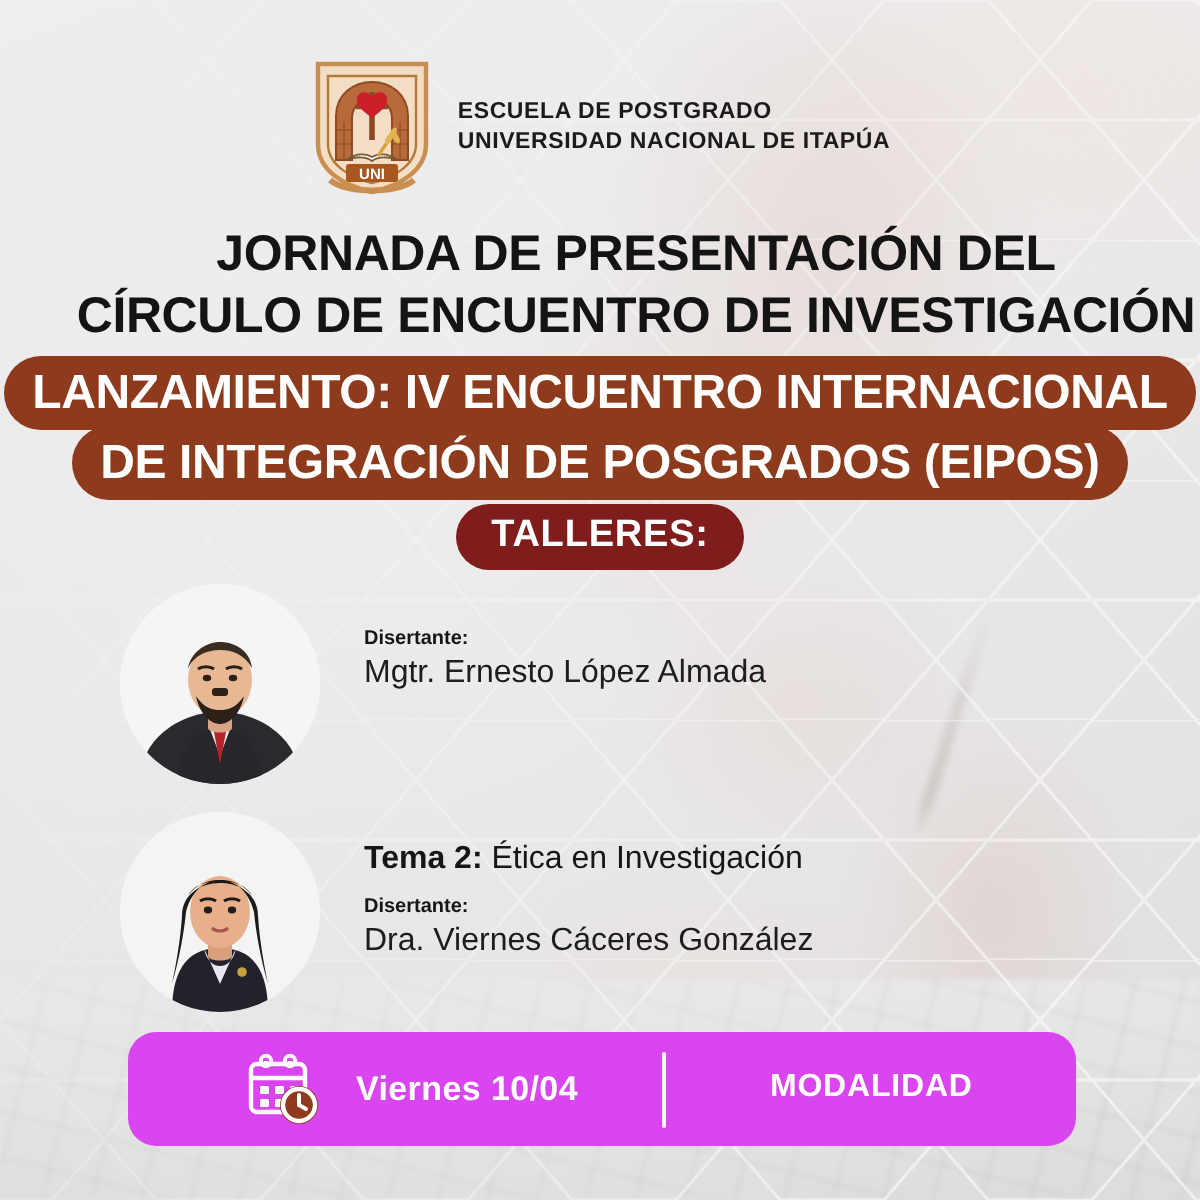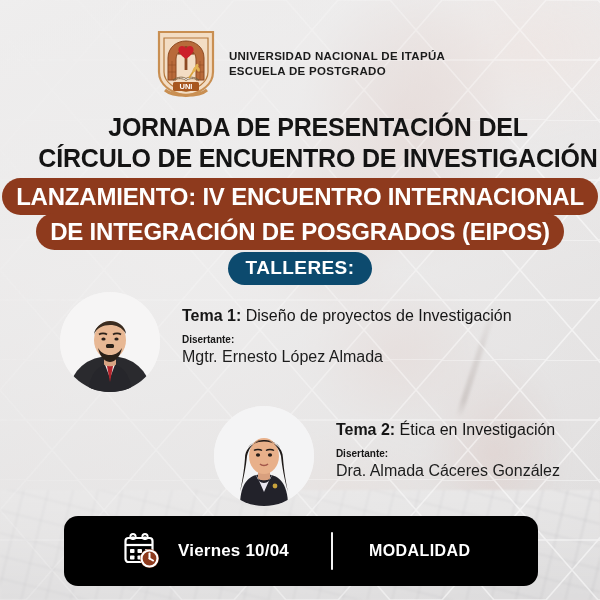--- a/index.html
+++ b/index.html
@@ -130,39 +130,39 @@
   }
 
   
   .talleres {
     position: absolute;
     top: 252px; left: 0; right: 0;
     text-align: center;
   }
   .talleres span {
     display: inline-block;
-    background: #0c4a6e;
+    background: #7f1d1d;
     color: #ffffff;
     font-size: 19px;
     font-weight: bold;
     letter-spacing: 0.4px;
     padding: 5px 18px 6px;
     border-radius: 18px;
   }
 
   
   .workshop {
     position: absolute;
     left: 60px; right: 40px;
     display: flex;
     align-items: flex-start;
     gap: 22px;
   }
   .workshop.w1 { top: 292px; }
-  .workshop.w2 { top: 406px; justify-content: flex-end; }
+  .workshop.w2 { top: 406px; }
 
   .avatar {
     width: 100px; height: 100px;
     flex: none;
     border-radius: 50%;
     overflow: hidden;
     background: #f4f3f3;
     position: relative;
   }
   .avatar svg { display: block; width: 100%; height: 100%; }
@@ -184,39 +184,39 @@
   .disertante-name {
     margin-top: 3px;
     font-size: 16px;
     color: #1d1d1d;
   }
 
   
   .bottom-bar {
     position: absolute;
     left: 64px; top: 516px;
-    width: 474px; height: 70px;
-    background: #000000;
+    width: 474px; height: 57px;
+    background: #d946ef;
     border-radius: 14px;
     display: flex;
     align-items: center;
     color: #ffffff;
   }
   .cal-icon { margin-left: 58px; width: 40px; height: 40px; flex: none; }
   .date-block { margin-left: 16px; line-height: 1.25; }
   .date-main { font-size: 17px; font-weight: bold; letter-spacing: 0.2px; }
   .date-time { font-size: 14.5px; font-weight: normal; }
   .divider {
     width: 2px; height: 38px;
     background: #ffffff;
     margin-left: 42px;
     border-radius: 1px;
     opacity: 0.95;
   }
-  .mod-block { margin-left: 36px; line-height: 1.3; }
+  .mod-block { margin-left: 52px; line-height: 1.3; }
   .mod-line { font-size: 16px; font-weight: bold; letter-spacing: 0.4px; }
 </style>
 </head>
 <body>
 
 <div class="flyer">
 
   <div class="bg-base"></div>
   <div class="bg-hand"></div>
   <div class="bg-hand2"></div>
@@ -274,22 +274,22 @@
         <ellipse cx="39.5" cy="41.5" rx="1.5" ry="3" transform="rotate(30 39.5 41.5)"></ellipse>
         <ellipse cx="43" cy="41" rx="1.5" ry="3" transform="rotate(-30 43 41)"></ellipse>
       </g>
 
       <rect x="18" y="54" width="26" height="9" rx="1.5" fill="#a8571f"></rect>
       <text x="31" y="61.3" font-family="Liberation Sans, sans-serif" font-size="7.5" font-weight="bold" fill="#ffffff" text-anchor="middle">UNI</text>
       <path d="M10 62 C18 69 44 69 52 62" fill="none" stroke="#c98f52" stroke-width="3"></path>
     </svg>
 
     <div class="org-lines">
+      <div class="org-line">ESCUELA DE POSTGRADO</div>
       <div class="org-line">UNIVERSIDAD NACIONAL DE ITAPÚA</div>
-      <div class="org-line">ESCUELA DE POSTGRADO</div>
     </div>
   </div>
 
   <div class="title-block">
     <div class="title-line">JORNADA DE PRESENTACIÓN DEL</div>
     <div class="title-line">CÍRCULO DE ENCUENTRO DE INVESTIGACIÓN</div>
   </div>
 
   <div class="banner">
     <span>LANZAMIENTO: IV ENCUENTRO INTERNACIONAL DE INTEGRACIÓN DE POSGRADOS (EIPOS)</span>
@@ -313,23 +313,20 @@
         <path d="M34 42 C36 33 44 29 50 29 C57 29 65 33 66 42 C62 35 56 33 50 33 C43 33 37 36 34 42 Z" fill="#3a2c20"></path>
         <path d="M38 56 C40 66 46 70 50 70 C54 70 60 66 62 56 C58 62 54 63 50 63 C46 63 42 62 38 56 Z" fill="#2b2119"></path>
         <rect x="46" y="52" width="8" height="4" rx="1.5" fill="#2b2119"></rect>
         <ellipse cx="43.5" cy="47" rx="2.1" ry="1.6" fill="#29211c"></ellipse>
         <ellipse cx="56.5" cy="47" rx="2.1" ry="1.6" fill="#29211c"></ellipse>
         <path d="M39 42.5 C41 41 45 41 47 42.5" stroke="#2a2119" stroke-width="1.6" fill="none"></path>
         <path d="M53 42.5 C55 41 59 41 61 42.5" stroke="#2a2119" stroke-width="1.6" fill="none"></path>
       </svg>
     </div>
     <div class="w-text">
-      <div class="tema">
-        <b>Tema 1:</b><span> Diseño de proyectos de Investigación</span>
-      </div>
       <div class="disertante-label">Disertante:</div>
       <div class="disertante-name">Mgtr. Ernesto López Almada</div>
     </div>
   </div>
 
   <div class="workshop w2">
     <div class="avatar">
       <svg viewBox="0 0 100 100">
         <rect width="100" height="100" fill="#f4f4f5"></rect>
         <path d="M26 100 C26 76 36 68 50 68 C64 68 74 76 74 100 Z" fill="#22222a"></path>
@@ -345,21 +342,21 @@
         <path d="M52 44.5 C54 43 58 43 60 44.5" stroke="#1f1a18" stroke-width="1.5" fill="none"></path>
         <path d="M46 58 C48 60 52 60 54 58" stroke="#a4584b" stroke-width="1.6" fill="none"></path>
         <circle cx="61" cy="80" r="2.4" fill="#c8a23c"></circle>
       </svg>
     </div>
     <div class="w-text">
       <div class="tema">
         <b>Tema 2:</b><span> Ética en Investigación</span>
       </div>
       <div class="disertante-label">Disertante:</div>
-      <div class="disertante-name">Dra. Almada Cáceres González</div>
+      <div class="disertante-name">Dra. Viernes Cáceres González</div>
     </div>
   </div>
 
   <div class="bottom-bar">
     <svg class="cal-icon" viewBox="0 0 40 40">
       <rect x="3.5" y="7" width="27" height="24" rx="3" fill="none" stroke="#ffffff" stroke-width="2.2"></rect>
       <line x1="3.5" y1="14" x2="30.5" y2="14" stroke="#ffffff" stroke-width="2.2"></line>
       <circle cx="11" cy="5.5" r="2.6" fill="none" stroke="#ffffff" stroke-width="2"></circle>
       <circle cx="23" cy="5.5" r="2.6" fill="none" stroke="#ffffff" stroke-width="2"></circle>
       <line x1="11" y1="5.5" x2="11" y2="9" stroke="#ffffff" stroke-width="2"></line>

